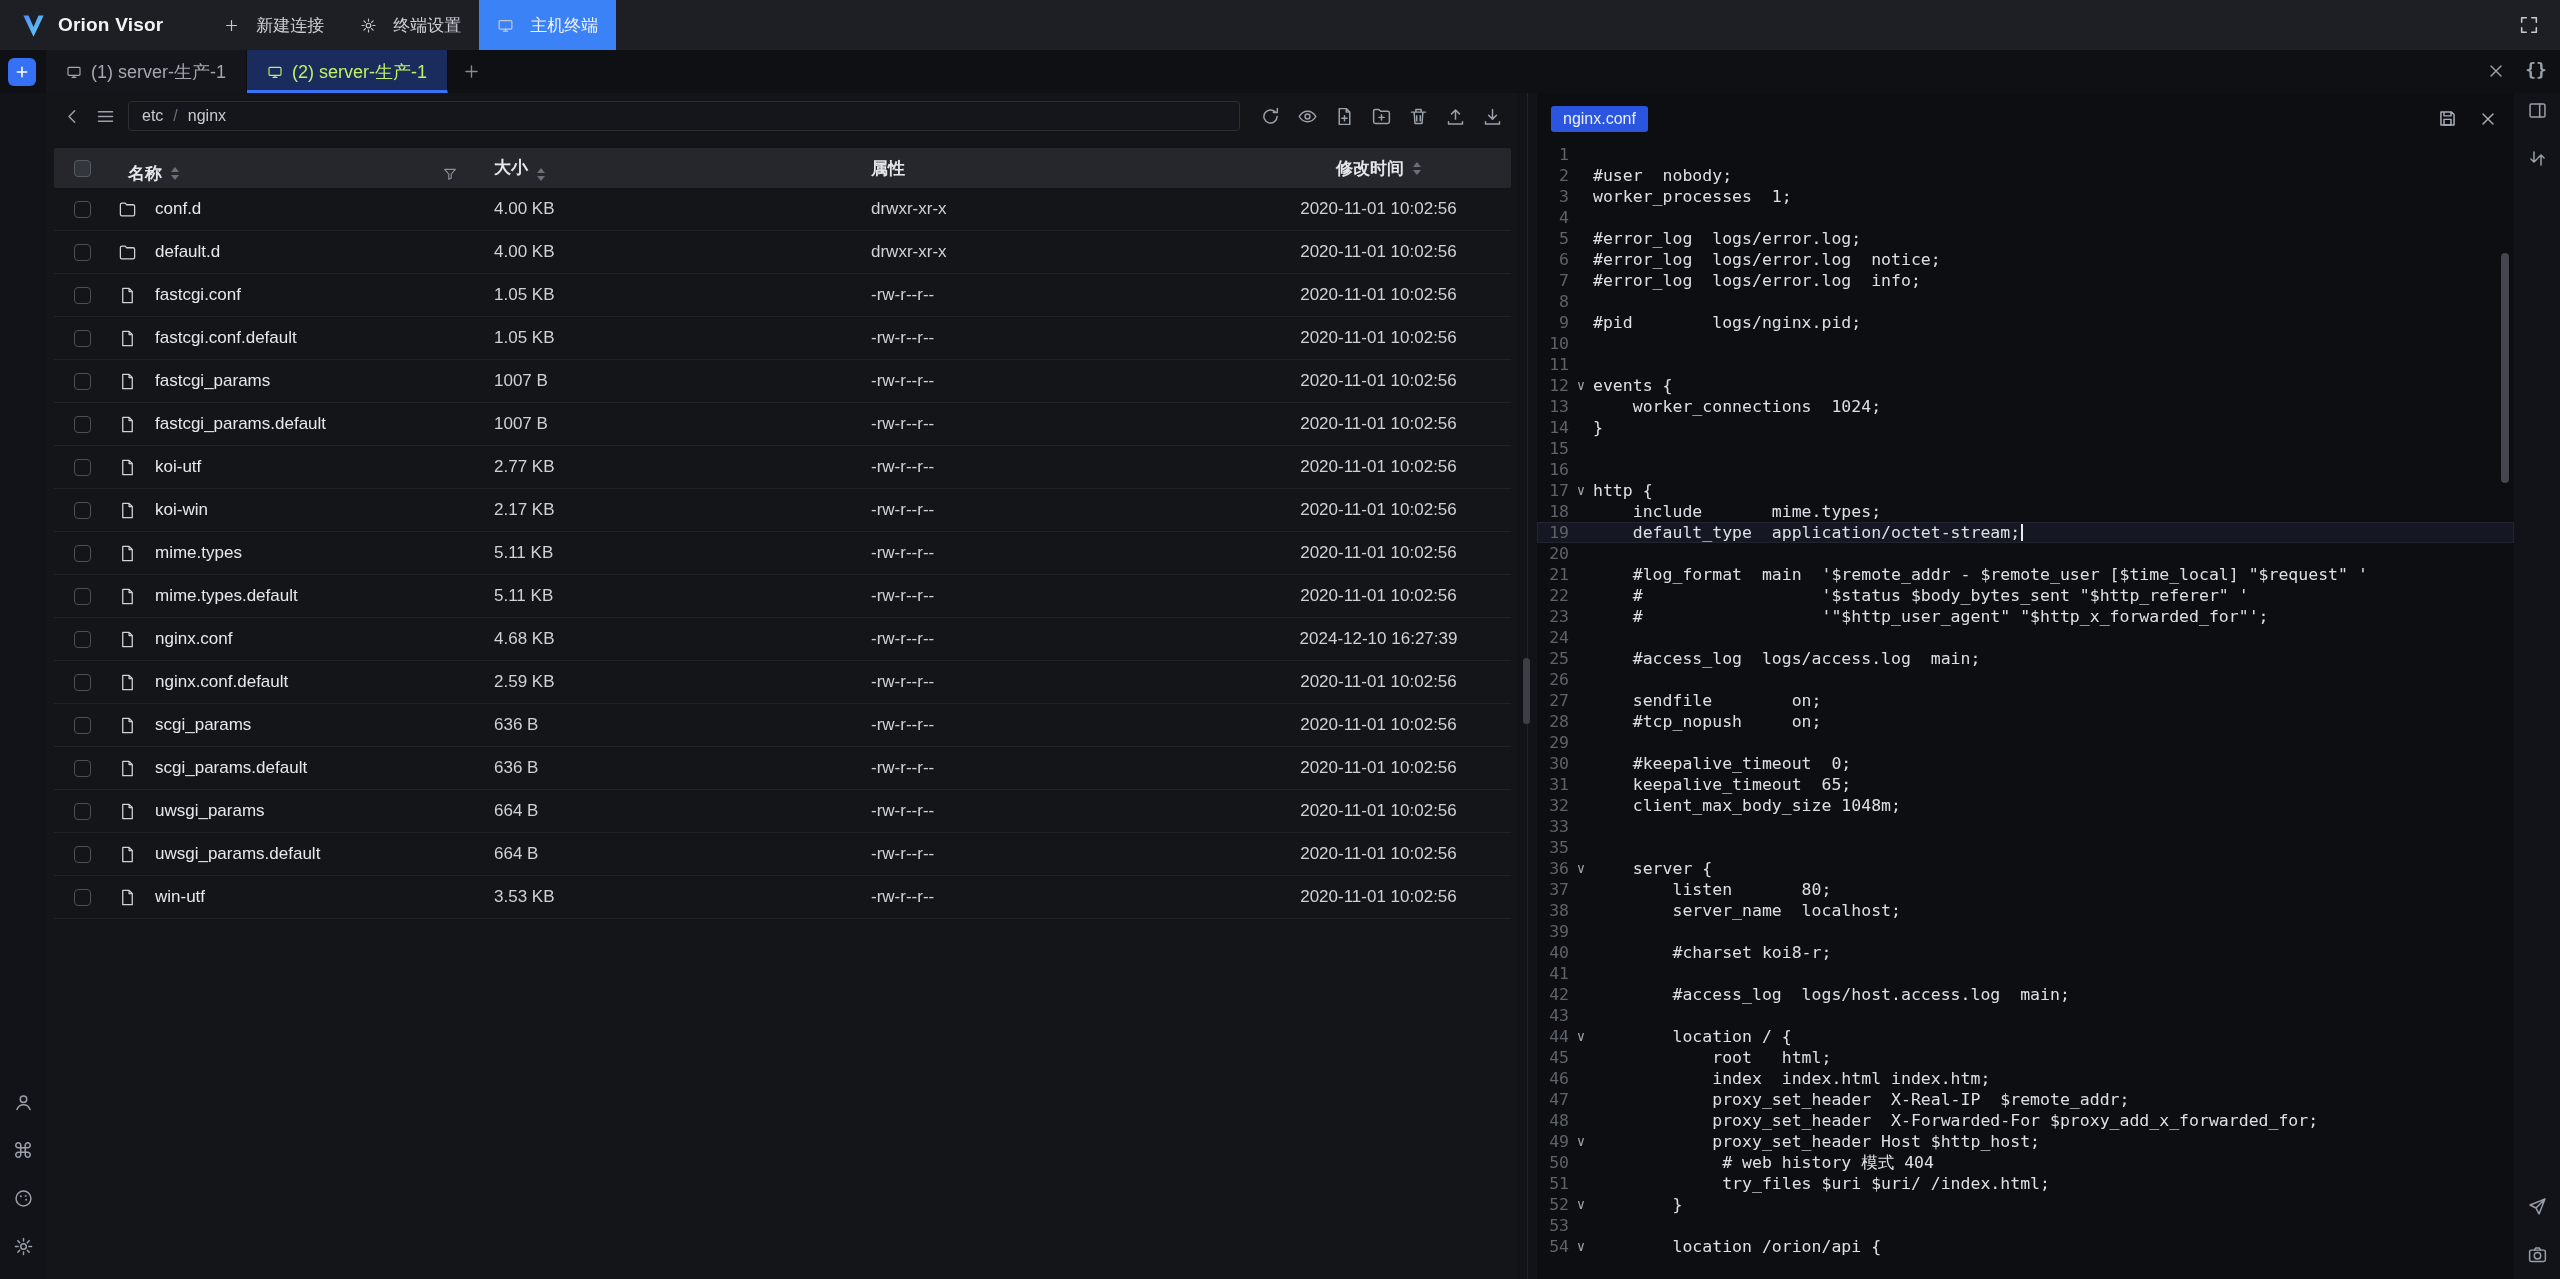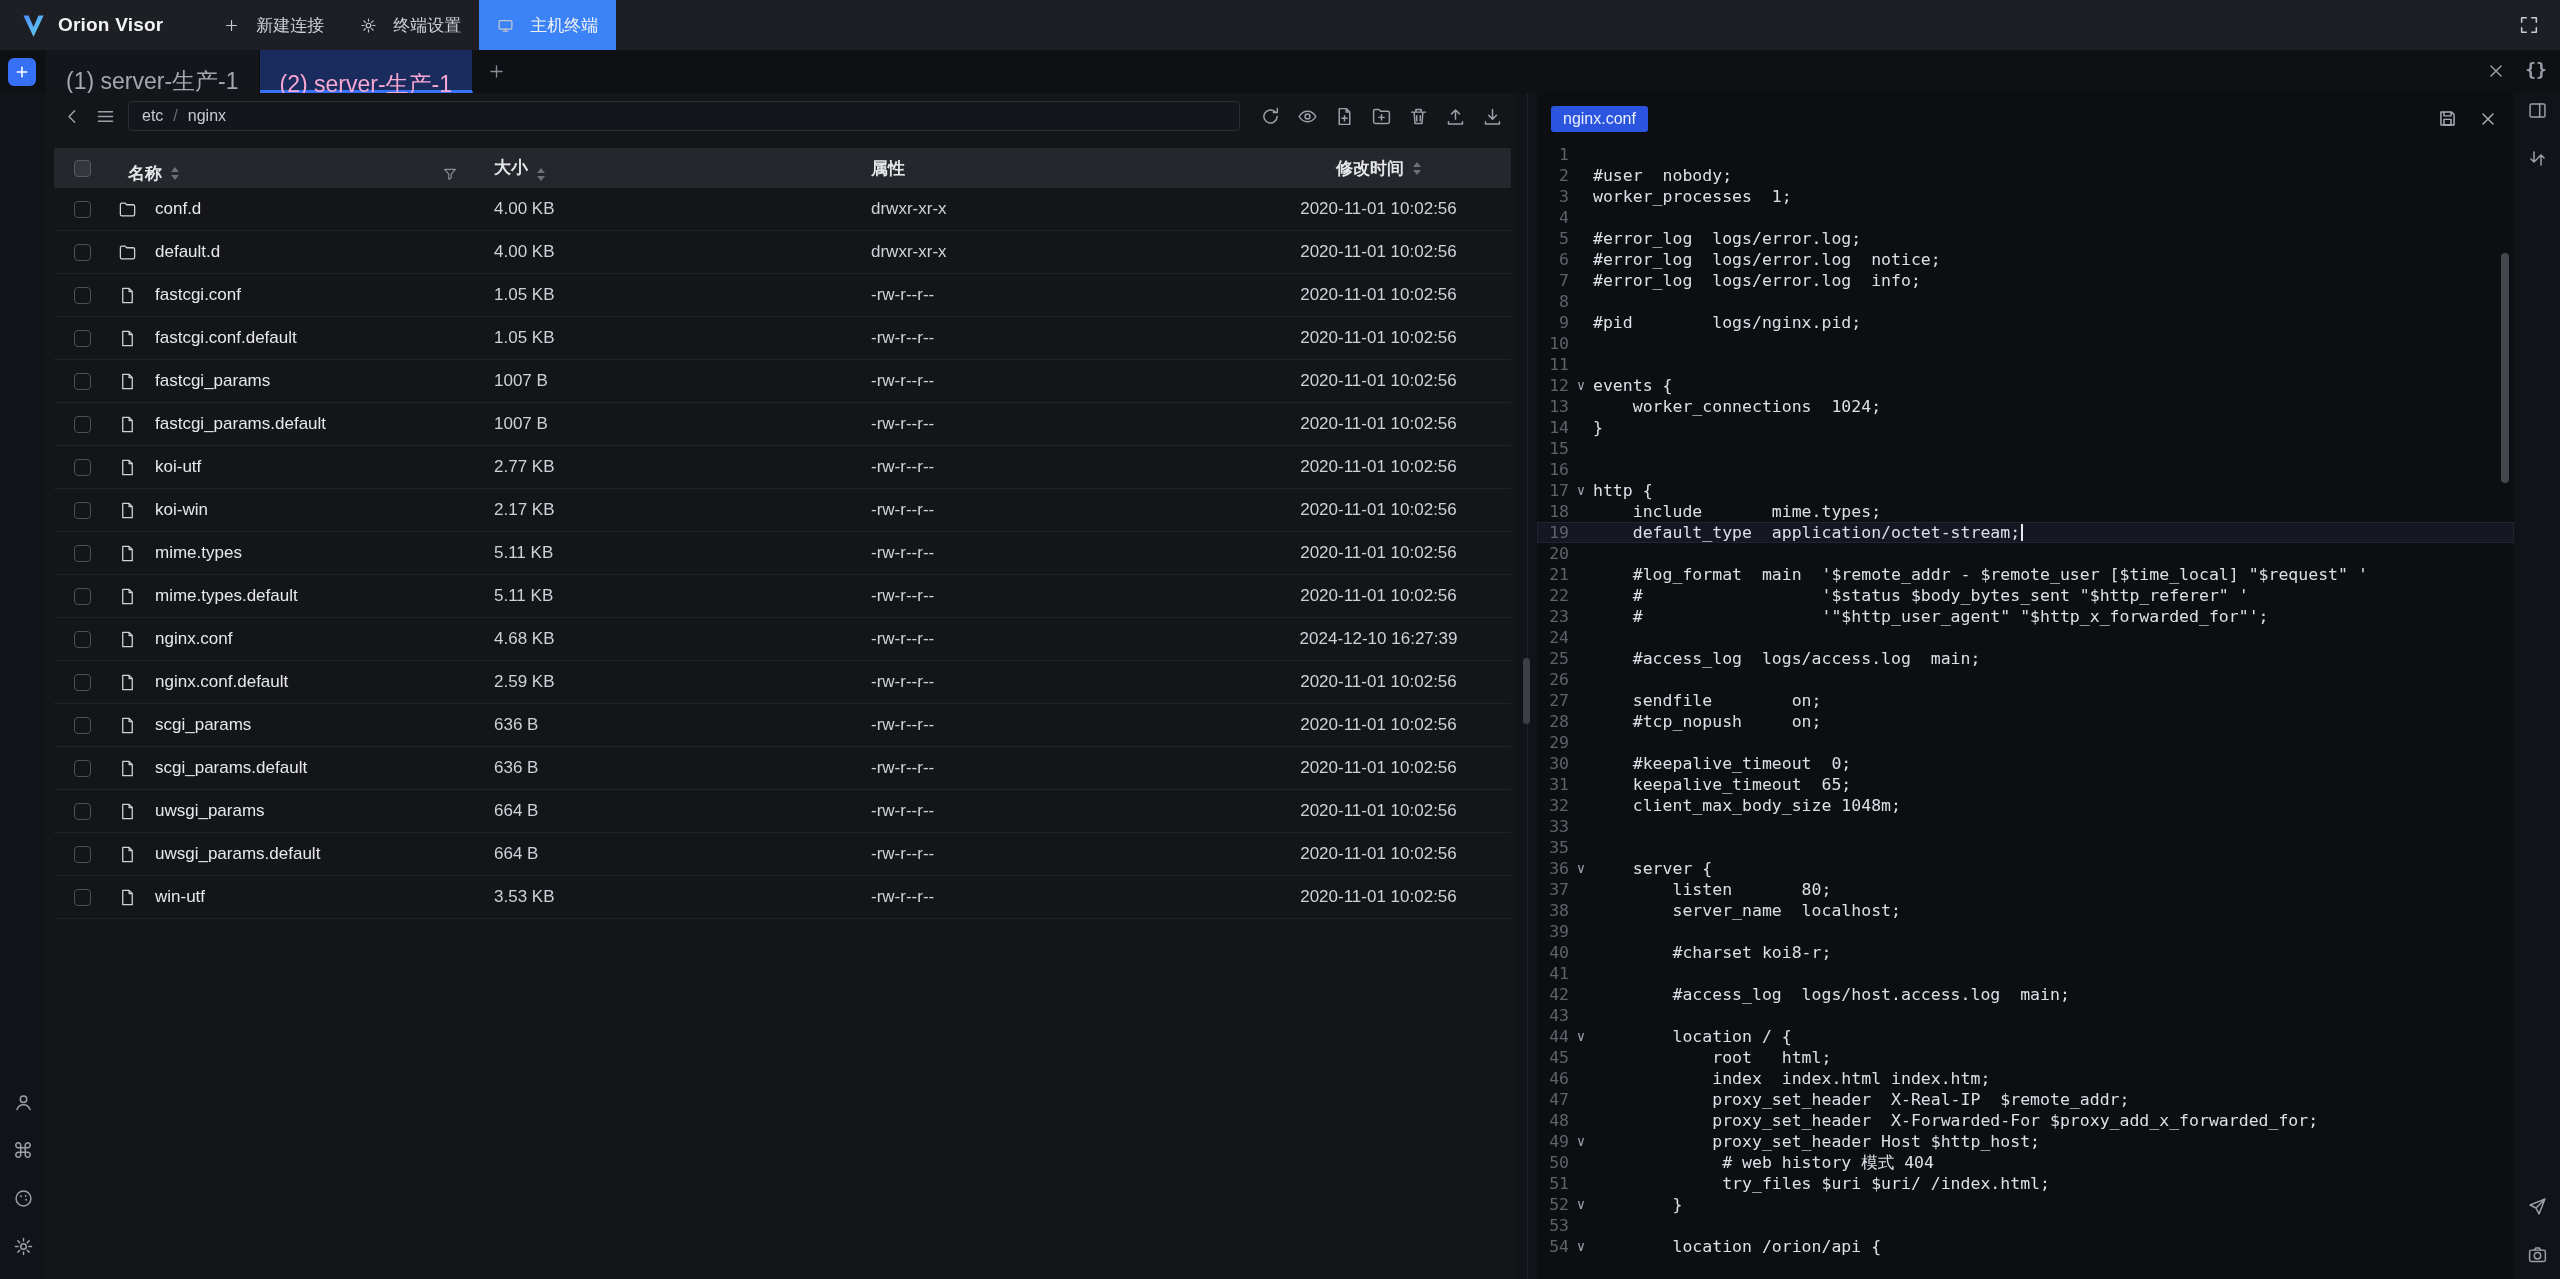--- a/index.html
+++ b/index.html
@@ -18,24 +18,24 @@
   .menu-item .mi { width:17px; height:17px; color:#c3c8cf; }
   .fs-btn { margin-left:auto; width:22px; height:22px; color:#c6cbd2; }
 
   
   .tabbar { position:absolute; left:0; top:50px; width:2560px; height:43px; background:#0f1014;
             display:flex; align-items:center; padding-left:8px; }
   .new-conn-btn { width:28px; height:28px; border-radius:6px; background:#3671f5; color:#fff;
                   display:flex; align-items:center; justify-content:center; flex:none; }
   .new-conn-btn svg { width:16px; height:16px; stroke-width:2.4; }
   .tabs { display:flex; height:100%; margin-left:10px; }
-  .tab { display:flex; align-items:center; gap:16px; height:100%; padding:0 20px; font-size:23px;
-         color:#a2a8b1; background:#15161b; border-right:1px solid #0c0d10;flex-direction:column; }
+  .tab { display:flex; align-items:center; gap:9px; height:100%; padding:0 20px; font-size:18px;
+         color:#a2a8b1; background:#15161b; border-right:1px solid #0c0d10; }
   .tab .ti { width:16px; height:16px; }
-  .tab.active { background:#1a2c5e; color:#f9a8d4; border-bottom:3px solid #3772f7; padding-top:3px;align-items:center; }
+  .tab.active { background:#1a2c5e; color:#bef264; border-bottom:3px solid #3772f7; padding-top:3px;align-items:center; }
   .new-tab-btn { margin-left:14px; width:19px; height:19px; color:#878d96; }
   .tabbar-close { position:absolute; right:54px; top:11px; width:20px; height:20px; color:#9aa0a9; }
   .braces-ic { position:absolute; right:11px; top:9px; width:26px; text-align:center;
                font-family:"DejaVu Sans Mono",monospace; font-size:18px; font-weight:700; color:#9aa0a9; }
 
   
   .rail-left { position:absolute; left:0; top:93px; bottom:0; width:46px; display:flex; flex-direction:column;
                align-items:center; justify-content:flex-end; gap:27px; padding-bottom:22px; color:#9aa0a9; }
   .rail-right { position:absolute; right:0; top:93px; bottom:0; width:46px; display:flex; flex-direction:column;
                 align-items:center; padding-top:7px; color:#9aa0a9; }

